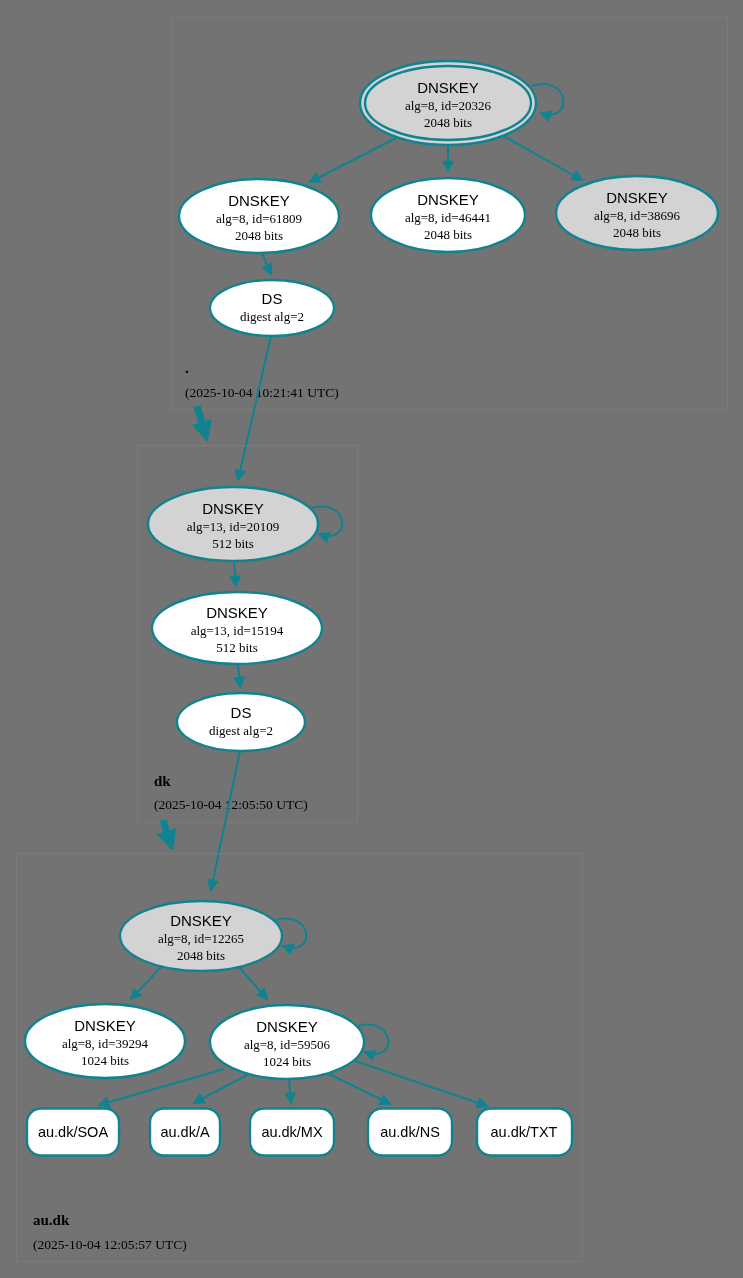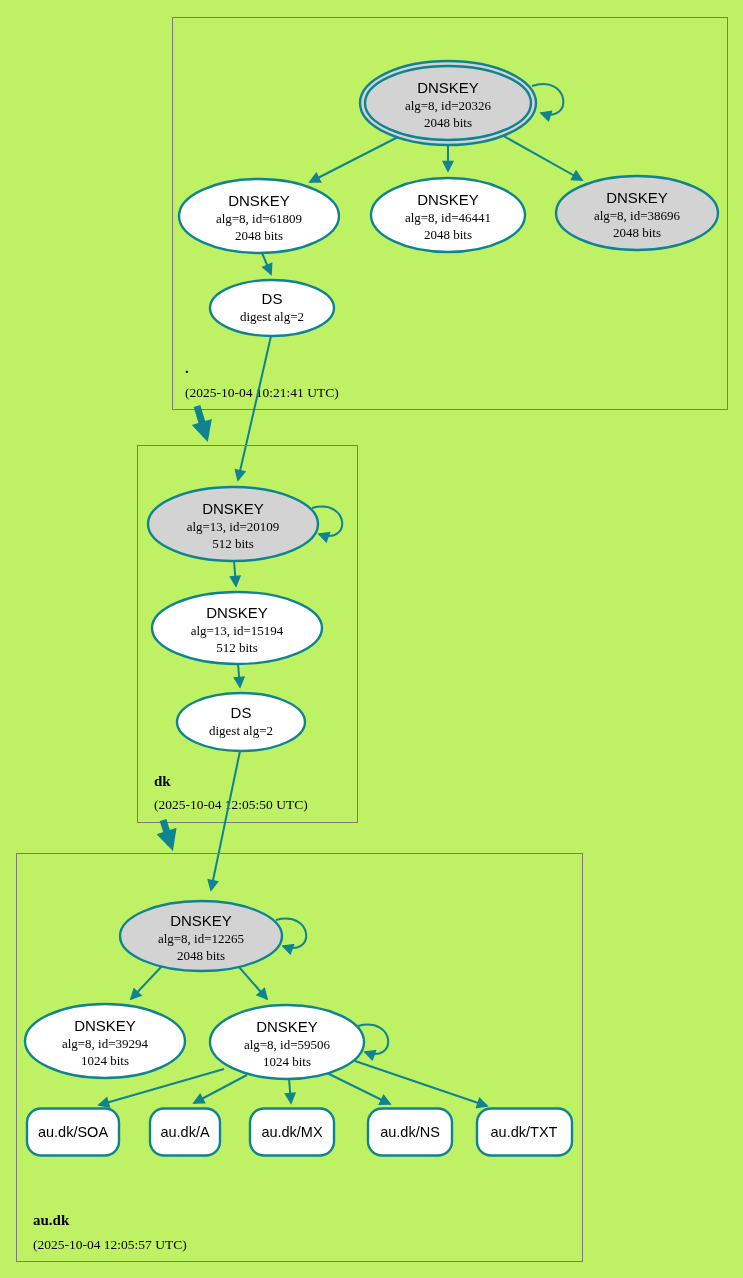--- a/index.html
+++ b/index.html
@@ -1,16 +1,16 @@
 <!DOCTYPE html>
 <html><head>
 <meta charset="utf-8">
 <style>
   html,body{margin:0;padding:0;background:#ffffff;}
-  .stage{width:743px;height:1278px;position:relative;background:#bef264;}
+  .stage{width:743px;height:1278px;position:relative;background:#737373;}
   svg{display:block;}
   .zonebox{fill:none;stroke:#7b7b7b;stroke-width:1;}
   .edge{stroke:#0f8490;stroke-width:2;fill:none;}
   .edge-thick{stroke:#0f8490;stroke-width:7;fill:none;}
   .node-ellipse{stroke:#0f8490;stroke-width:2.4;}
   .fill-gray{fill:#d3d3d3;}
   .fill-white{fill:#ffffff;}
   .rrset{fill:#ffffff;stroke:#0f8490;stroke-width:2.4;}
   .t-title{font-family:"Liberation Sans",sans-serif;font-size:15px;fill:#000;text-anchor:middle;}
   .t-detail{font-family:"Liberation Serif",serif;font-size:13px;fill:#000;text-anchor:middle;}

